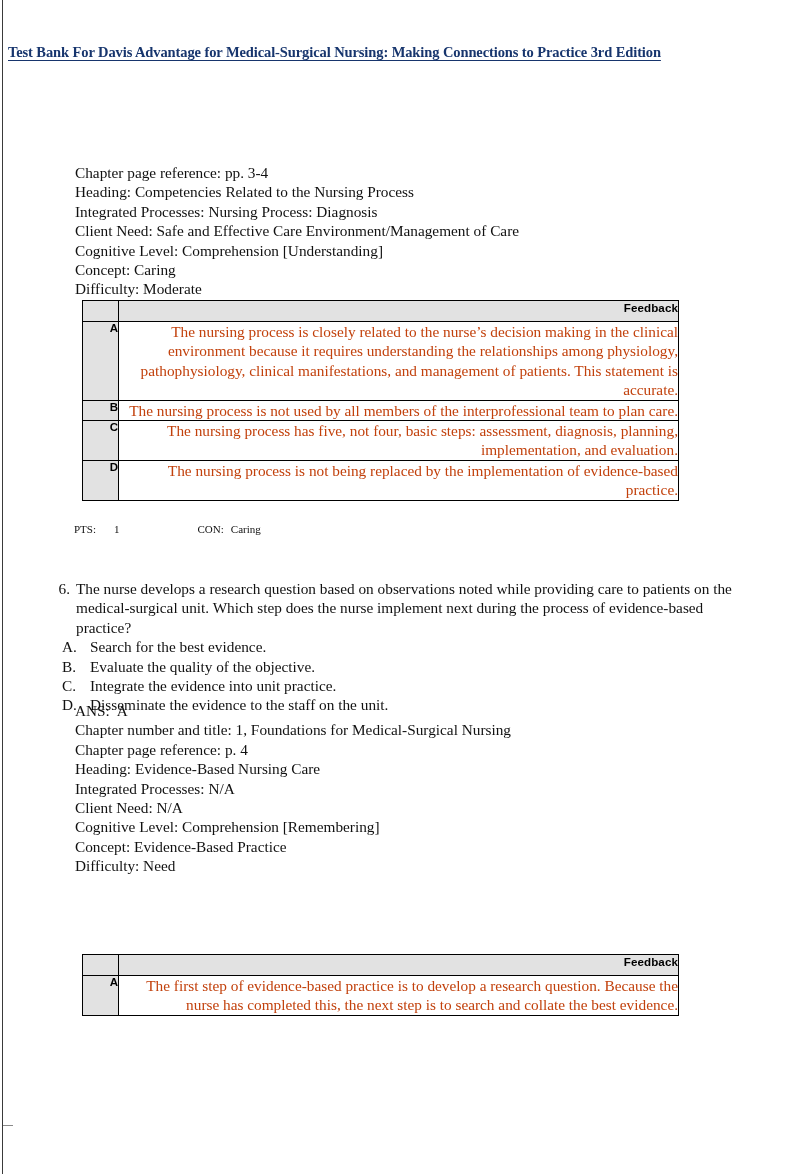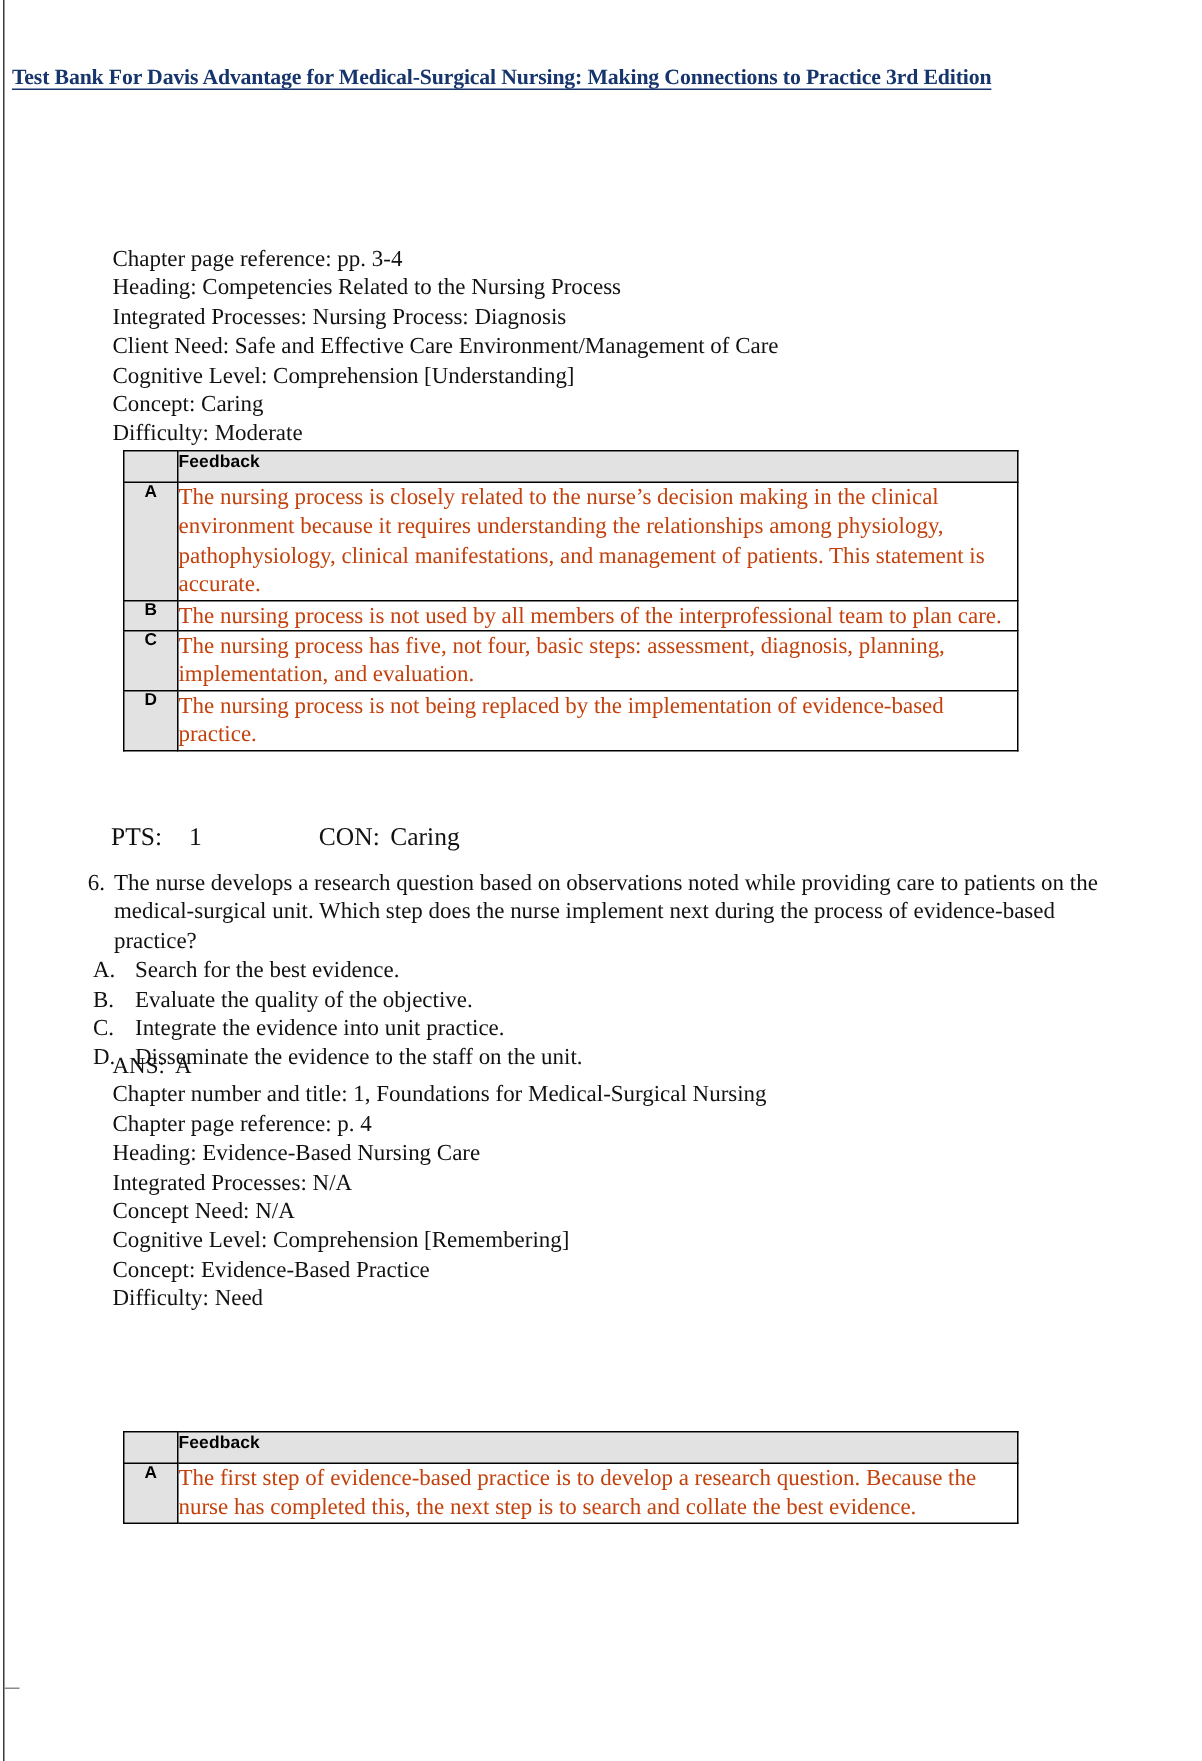--- a/index.html
+++ b/index.html
@@ -82,20 +82,21 @@
     table-layout: fixed;
     background: #ffffff;
   }
   #feedback-table-1 { left: 82px; top: 300px; width: 596px; }
   #feedback-table-2 { left: 82px; top: 954px; width: 596px; }
 
   .feedback-table td, .feedback-table th {
     border: 1.1px solid #000000;
     padding: 0;
     vertical-align: top;
+    text-align: right;
   }
   .col-letter { width: 36px; }
   .col-body { width: 560px; }
 
   .fb-head-letter {
     background: #e2e2e2;
     height: 20px;
   }
   .fb-head-body {
     background: #e2e2e2;
@@ -120,22 +121,22 @@
     font-size: 15.3px;
     line-height: 19.4px;
     padding: 1px 6px 2px 5px;
     color: #c2410c;
   }
 
   
   #pts-line {
     position: absolute;
     left: 74px;
-    top: 548px;
-    font-size: 17px;
+    top: 520px;
+    font-size: 11px;
     line-height: 19.4px;
     white-space: pre;
   }
   #pts-line .pts-gap { display: inline-block; width: 78px; }
 
   
   .question {
     position: absolute;
     left: 48px;
     top: 579px;
@@ -246,21 +247,21 @@
       </div>
     </div>
   </div>
 
   <div class="meta-block" id="meta-block-2">
     <div class="line">ANS:  A</div>
     <div class="line">Chapter number and title: 1, Foundations for Medical-Surgical Nursing</div>
     <div class="line">Chapter page reference: p. 4</div>
     <div class="line">Heading: Evidence-Based Nursing Care</div>
     <div class="line">Integrated Processes: N/A</div>
-    <div class="line">Concept Need: N/A</div>
+    <div class="line">Client Need: N/A</div>
     <div class="line">Cognitive Level: Comprehension [Remembering]</div>
     <div class="line">Concept: Evidence-Based Practice</div>
     <div class="line">Difficulty: Need</div>
   </div>
 
   <table class="feedback-table" id="feedback-table-2">
     <colgroup>
       <col class="col-letter">
       <col class="col-body">
     </colgroup>

